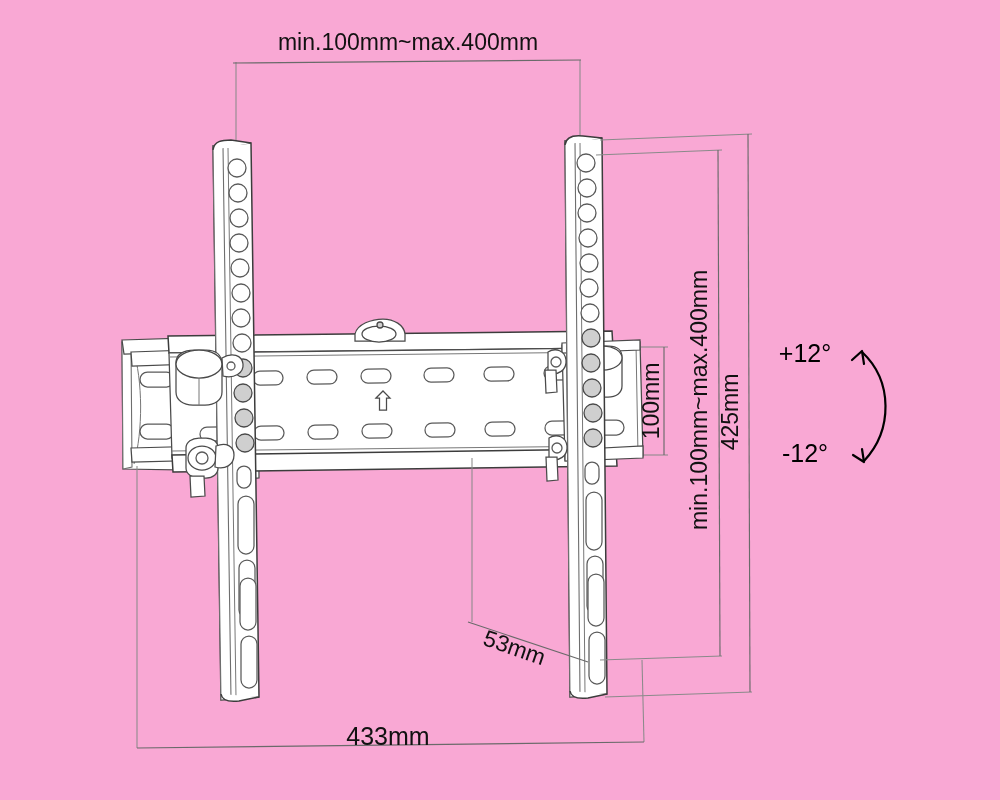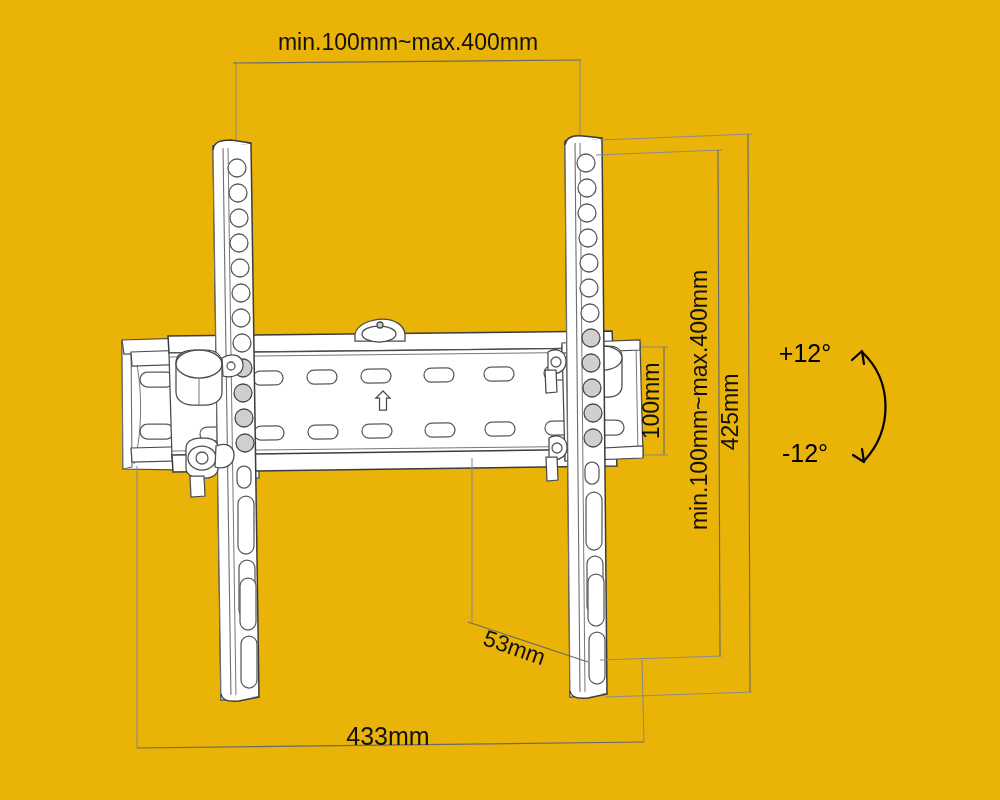--- a/index.html
+++ b/index.html
@@ -9,21 +9,21 @@
     background: #ffffff;
     width: 1000px;
     height: 800px;
     overflow: hidden;
     font-family: "Liberation Sans", sans-serif;
   }
   #stage {
     position: relative;
     width: 1000px;
     height: 800px;
-    background: #eab308;
+    background: #f9a8d4;
   }
   #drawing {
     position: absolute;
     left: 0;
     top: 0;
     width: 1000px;
     height: 800px;
   }
   .dim-text {
     font-family: "Liberation Sans", sans-serif;

